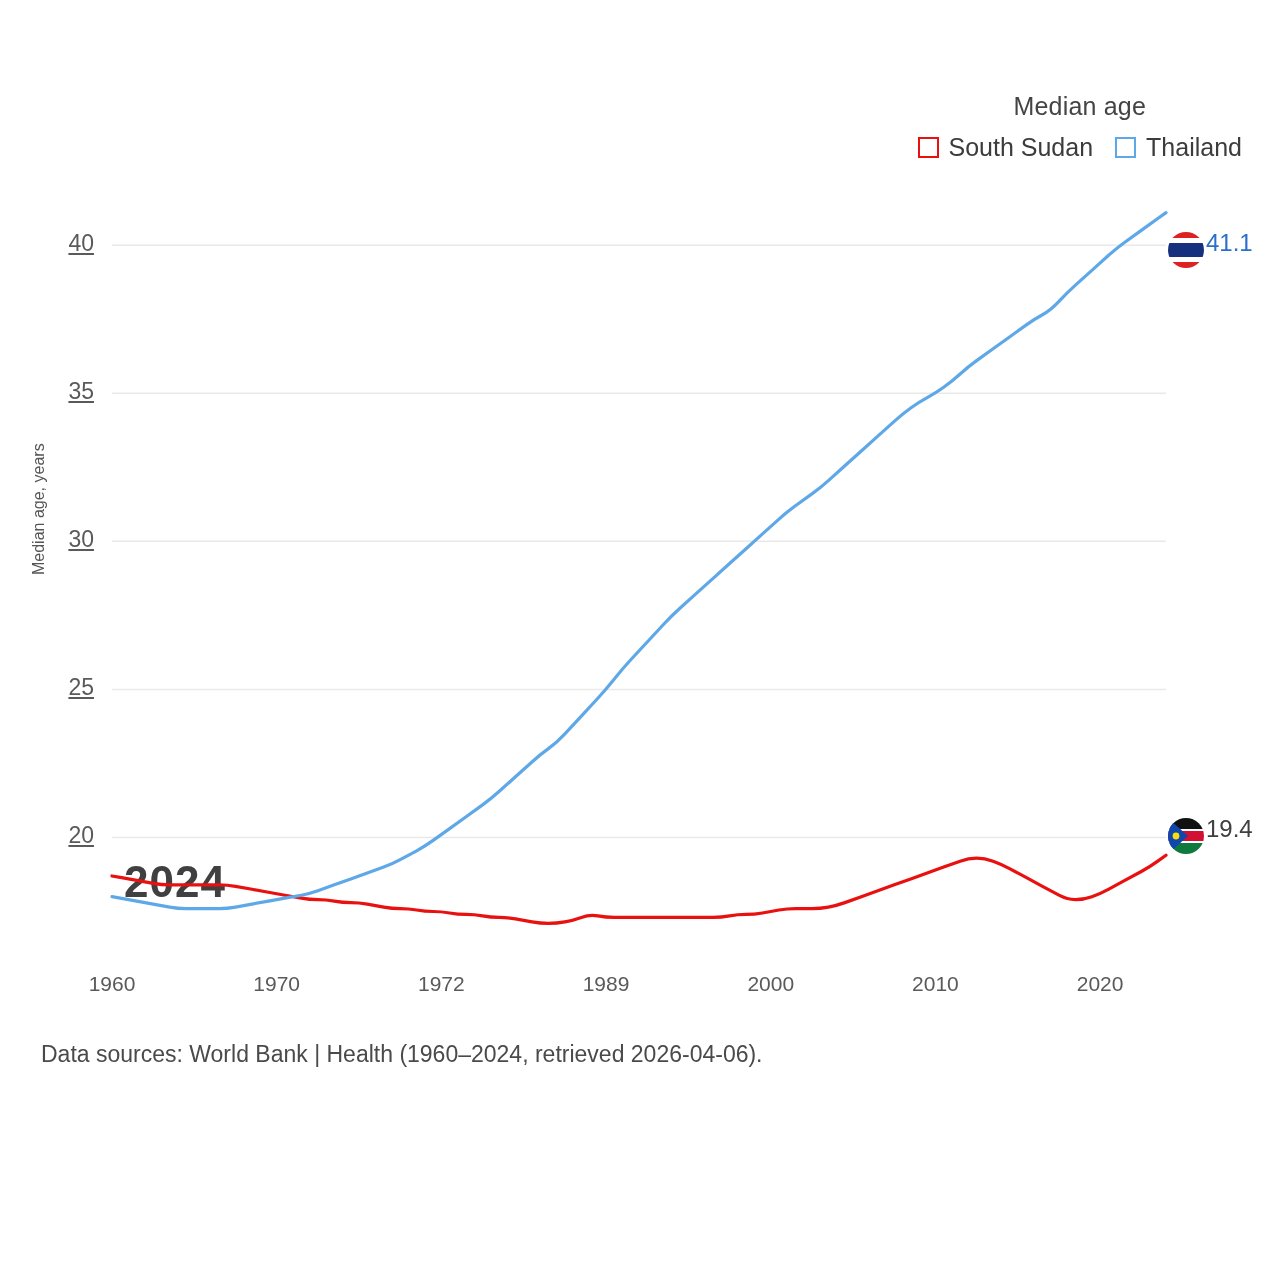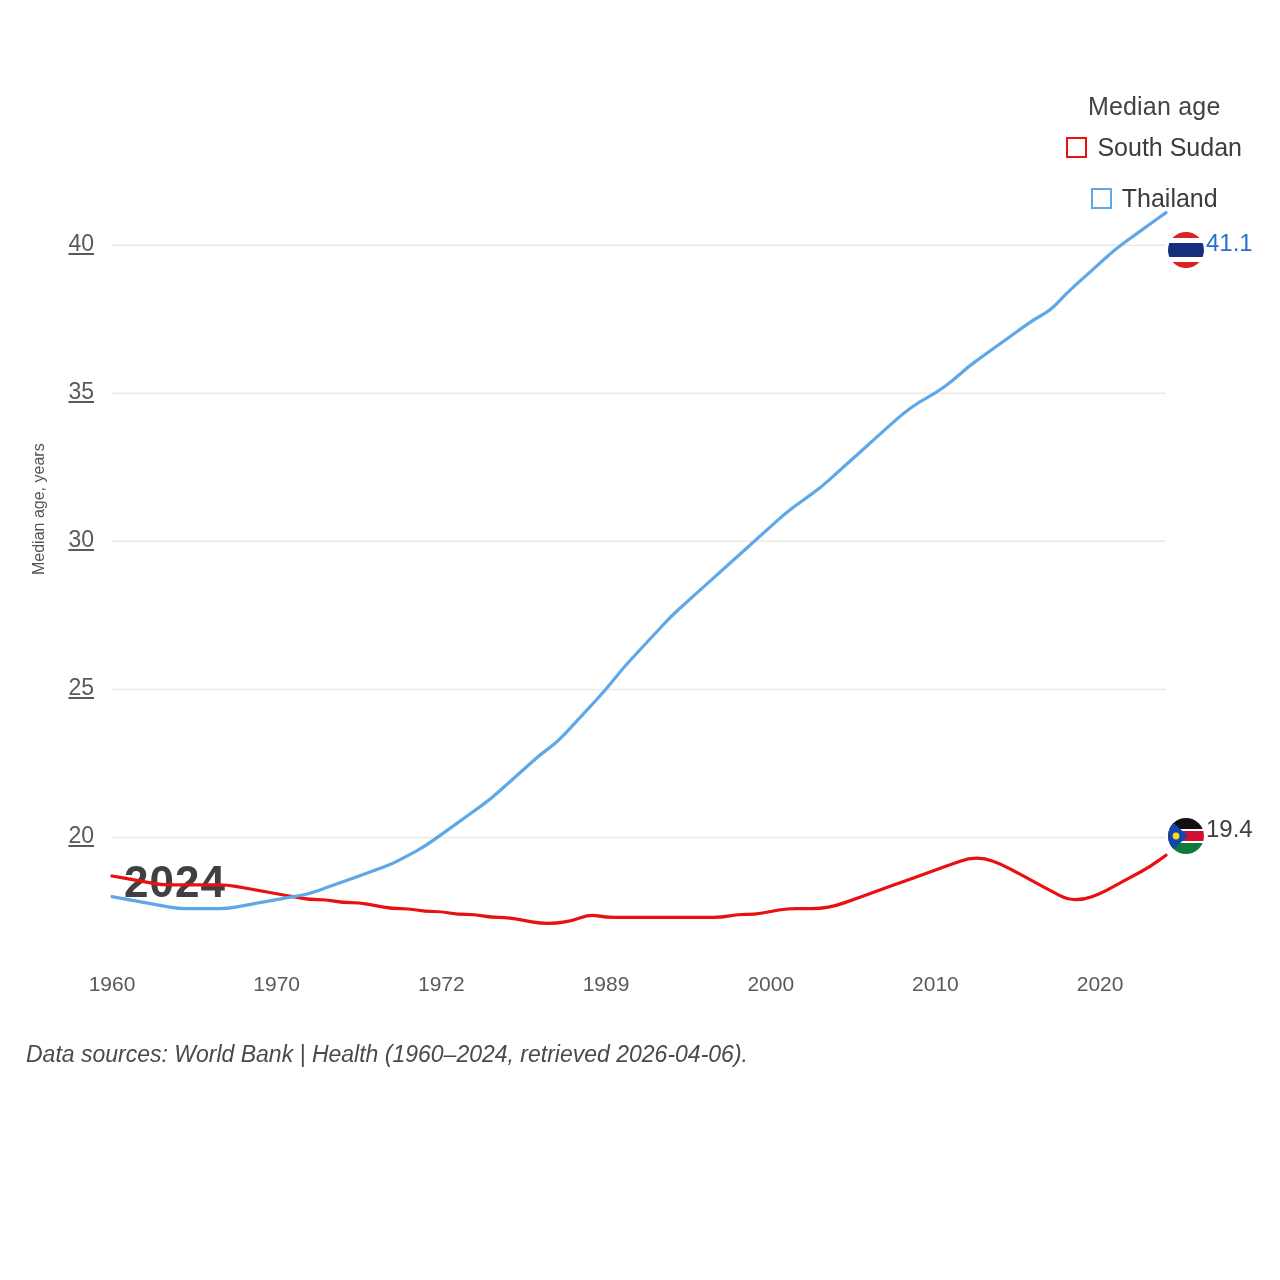--- a/index.html
+++ b/index.html
@@ -30,21 +30,21 @@
   }
   .legend-title {
     font-size: 25px;
     color: #444444;
     letter-spacing: .2px;
     margin-bottom: 12px;
     text-align: center;
   }
   .legend-items {
     display: flex;
-    flex-direction: column;
+    flex-direction: row;
     align-items: center;
     justify-content: flex-end;
     gap: 22px;
   }
   .legend-item {
     display: flex;
     flex-direction: row;
     align-items: center;
     gap: 10px;
   }
@@ -109,26 +109,25 @@
     position: absolute;
     width: 36px;
     height: 36px;
     border-radius: 50%;
     overflow: hidden;
   }
   .flag.thailand { left: 1168px; top: 232px; }
   .flag.south-sudan { left: 1168px; top: 818px; }
   .footer {
     position: absolute;
-    left: 26px;
+    left: 41px;
     top: 1037px;
     font-size: 23px;
     color: #4a4a4a;
     line-height: 1.55;
-    font-style: italic;
   }
   .footer div { white-space: nowrap; }
 </style>
 </head>
 <body>
 
 <div id="chart-root">
 
   <div class="legend">
     <div class="legend-title">Median age</div>

